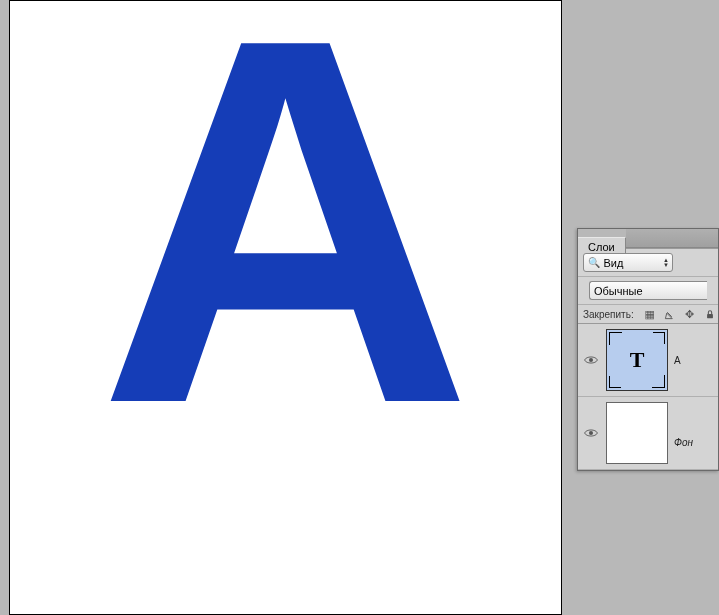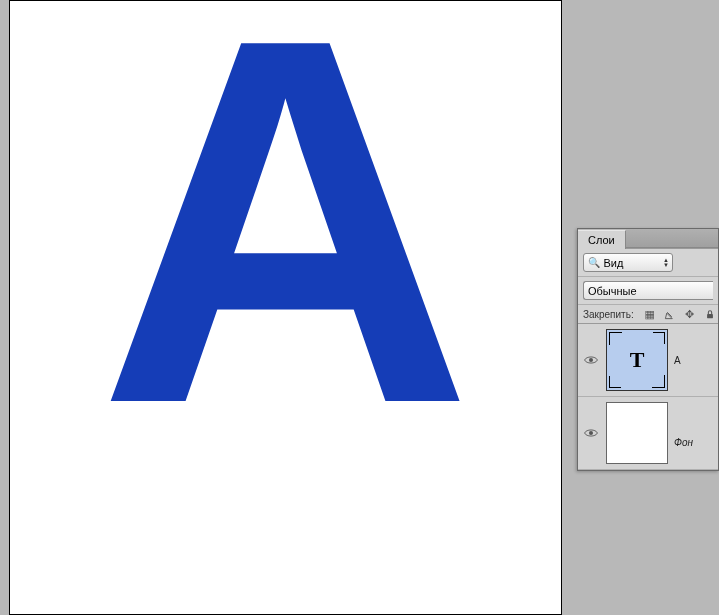--- a/index.html
+++ b/index.html
@@ -54,21 +54,21 @@
     }
     
     .panel-tab {
       padding: 3px 10px 0 10px;
       background: #d4d4d4;
       border-right: 1px solid #888;
       border-top: 1px solid #e8e8e8;
       font-size: 11px;
       color: #000;
       position: relative;
-      top: 1px;
+      top: 8px;
     }
     
     .panel-tabs-rest {
       flex: 1;
       background: linear-gradient(#b0b0b0, #a0a0a0);
       border-bottom: 1px solid #888;
     }
     
     .panel-row {
       display: flex;
@@ -230,21 +230,21 @@
     <div class="dropdown dropdown-filter">
       <span class="search-icon">🔍</span>
       <span>Вид</span>
       <span class="dropdown-stepper">
         <span>▲</span>
           <span>▼</span>
       </span>
     </div>
   </div>
 
-  <div class="panel-row" style="padding:4px 5px;">
+  <div class="panel-row" style="padding:4px 11px;">
     <div class="dropdown dropdown-blend">
       <span>Обычные</span>
     </div>
   </div>
 
   <div class="lock-row">
     <span>Закрепить:</span>
     <div class="lock-icons">
       <span class="lock-ic">▦</span>
       <span class="lock-ic">

